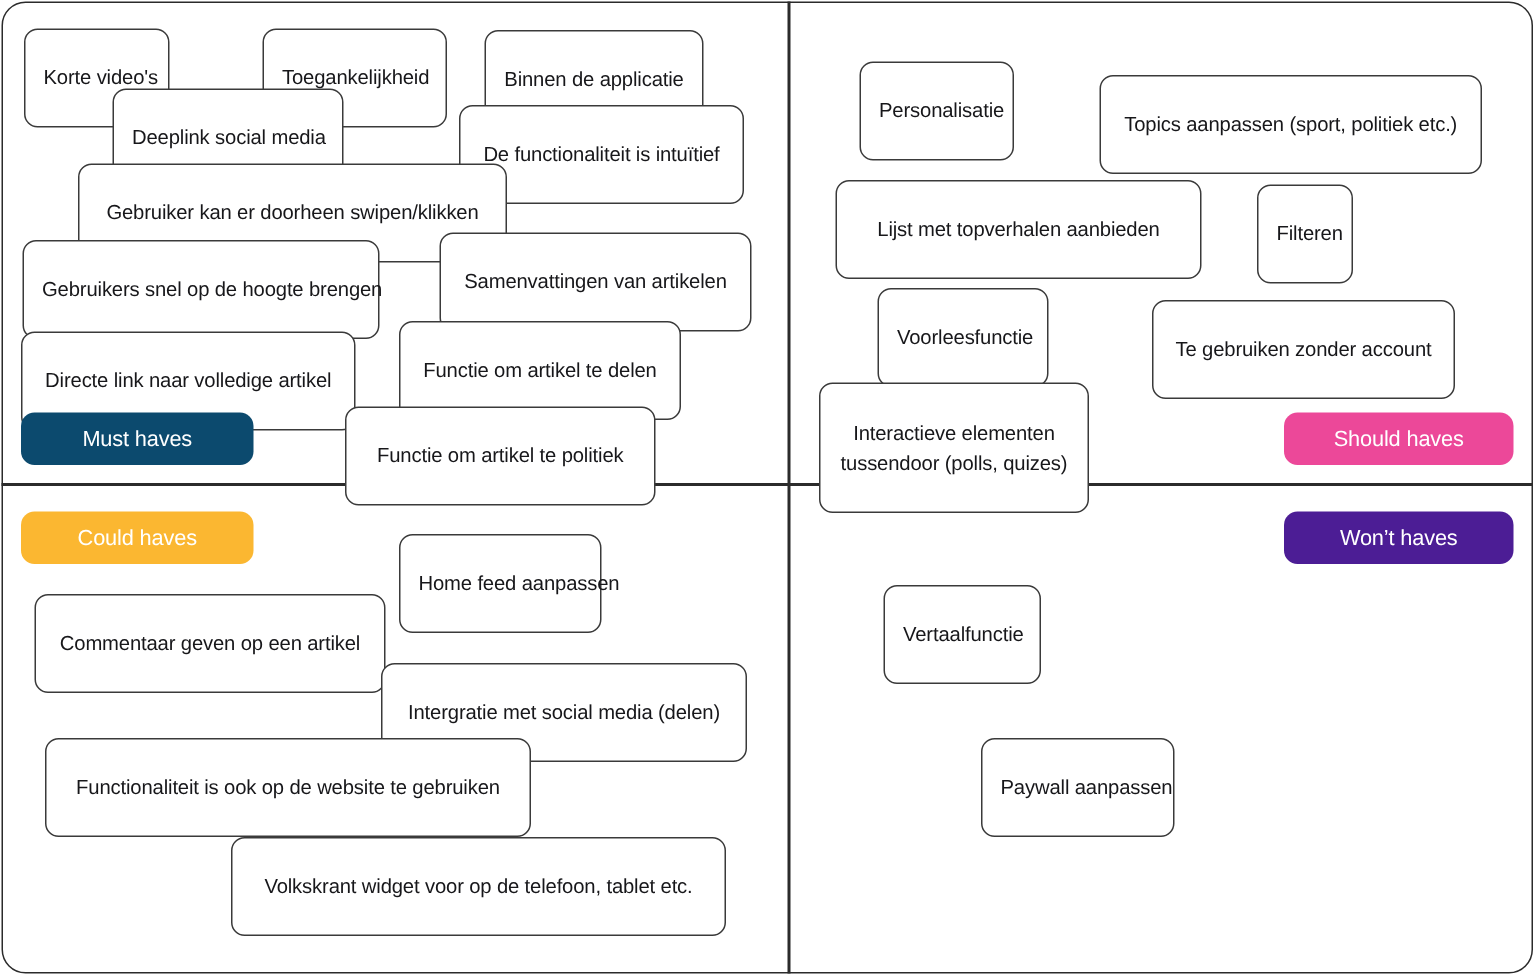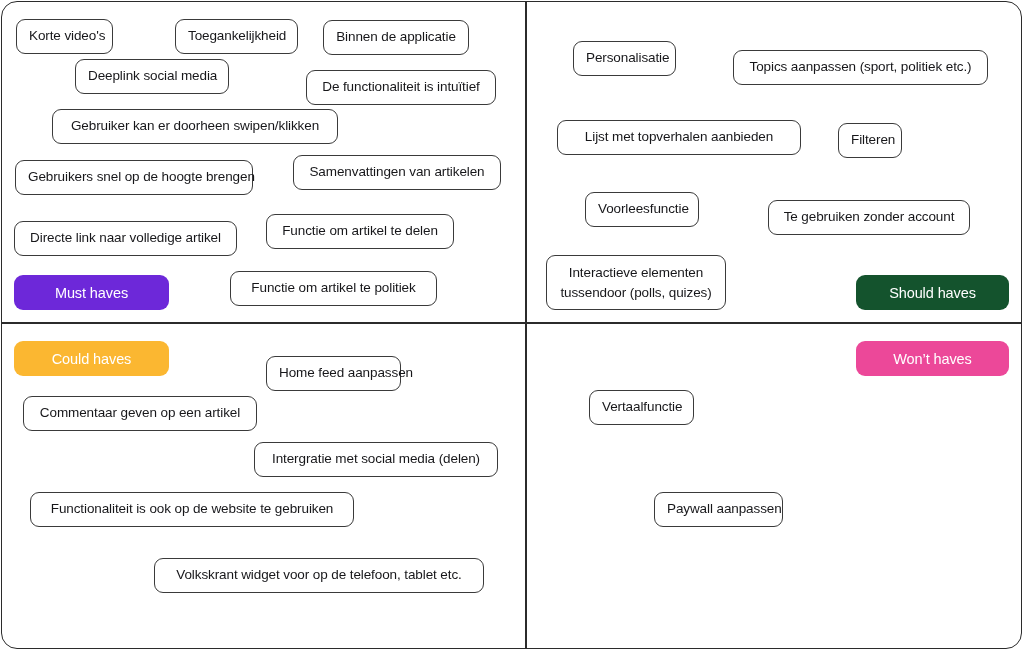--- a/index.html
+++ b/index.html
@@ -56,21 +56,21 @@
   .card {
     position: absolute;
     box-sizing: border-box;
     background: #ffffff;
     border: 1.3px solid #3a3a3a;
     border-radius: 9px;
     color: #17171a;
     font-size: 13.5px;
     line-height: 1.32;
     letter-spacing: -0.1px;
-    padding: 7px 12px;
+    padding: 23px 12px;
     white-space: nowrap;
     text-align: center;
   }
   .card.two-line {
     white-space: normal;
     line-height: 1.45;
   }
 
   
   .chip {
@@ -102,40 +102,40 @@
         <div class="card" style="left: 175px; top: 19px; width: 123px; min-height: 35px;">Toegankelijkheid</div>
         <div class="card" style="left: 323px; top: 20px; width: 146px; min-height: 35px;">Binnen de applicatie</div>
         <div class="card" style="left: 75px; top: 59px; width: 154px; min-height: 35px;">Deeplink social media</div>
         <div class="card" style="left: 306px; top: 70px; width: 190px; min-height: 35px;">De functionaliteit is intuïtief</div>
         <div class="card" style="left: 52px; top: 109px; width: 286px; min-height: 35px;">Gebruiker kan er doorheen swipen/klikken</div>
         <div class="card" style="left: 15px; top: 160px; width: 238px; min-height: 35px;">Gebruikers snel op de hoogte brengen</div>
         <div class="card" style="left: 293px; top: 155px; width: 208px; min-height: 35px;">Samenvattingen van artikelen</div>
         <div class="card" style="left: 14px; top: 221px; width: 223px; min-height: 35px;">Directe link naar volledige artikel</div>
         <div class="card" style="left: 266px; top: 214px; width: 188px; min-height: 35px;">Functie om artikel te delen</div>
         <div class="card" style="left: 230px; top: 271px; width: 207px; min-height: 35px;">Functie om artikel te politiek</div>
-        <div class="chip" style="left: 14px; top: 275px; width: 155px; height: 35px; background: #6d28d9;">Must haves</div>
+        <div class="chip" style="left: 14px; top: 275px; width: 155px; height: 35px; background: #0c4a6e;">Must haves</div>
       </div>
       <div>
         <div class="card" style="left: 573px; top: 41px; width: 103px; min-height: 35px;">Personalisatie</div>
         <div class="card" style="left: 733px; top: 50px; width: 255px; min-height: 35px;">Topics aanpassen (sport, politiek etc.)</div>
         <div class="card" style="left: 557px; top: 120px; width: 244px; min-height: 35px;">Lijst met topverhalen aanbieden</div>
         <div class="card" style="left: 838px; top: 123px; width: 64px; min-height: 35px;">Filteren</div>
         <div class="card" style="left: 585px; top: 192px; width: 114px; min-height: 35px;">Voorleesfunctie</div>
         <div class="card" style="left: 768px; top: 200px; width: 202px; min-height: 35px;">Te gebruiken zonder account</div>
         <div class="card two-line" style="left: 546px; top: 255px; width: 180px; min-height: 54px; white-space: pre-line;">Interactieve elementen
 tussendoor (polls, quizes)</div>
-        <div class="chip" style="left: 856px; top: 275px; width: 153px; height: 35px; background: #14532d;">Should haves</div>
+        <div class="chip" style="left: 856px; top: 275px; width: 153px; height: 35px; background: #ec4899;">Should haves</div>
       </div>
       <div>
         <div class="card" style="left: 266px; top: 356px; width: 135px; min-height: 35px;">Home feed aanpassen</div>
         <div class="card" style="left: 23px; top: 396px; width: 234px; min-height: 35px;">Commentaar geven op een artikel</div>
         <div class="card" style="left: 254px; top: 442px; width: 244px; min-height: 35px;">Intergratie met social media (delen)</div>
         <div class="card" style="left: 30px; top: 492px; width: 324px; min-height: 35px;">Functionaliteit is ook op de website te gebruiken</div>
         <div class="card" style="left: 154px; top: 558px; width: 330px; min-height: 35px;">Volkskrant widget voor op de telefoon, tablet etc.</div>
         <div class="chip" style="left: 14px; top: 341px; width: 155px; height: 35px; background: rgb(251, 183, 49);">Could haves</div>
       </div>
       <div>
         <div class="card" style="left: 589px; top: 390px; width: 105px; min-height: 35px;">Vertaalfunctie</div>
         <div class="card" style="left: 654px; top: 492px; width: 129px; min-height: 35px;">Paywall aanpassen</div>
-        <div class="chip" style="left: 856px; top: 341px; width: 153px; height: 35px; background: #ec4899;">Won’t haves</div>
+        <div class="chip" style="left: 856px; top: 341px; width: 153px; height: 35px; background: #4c1d95;">Won’t haves</div>
       </div>
     </div>
 </div>
 
 </body></html>

